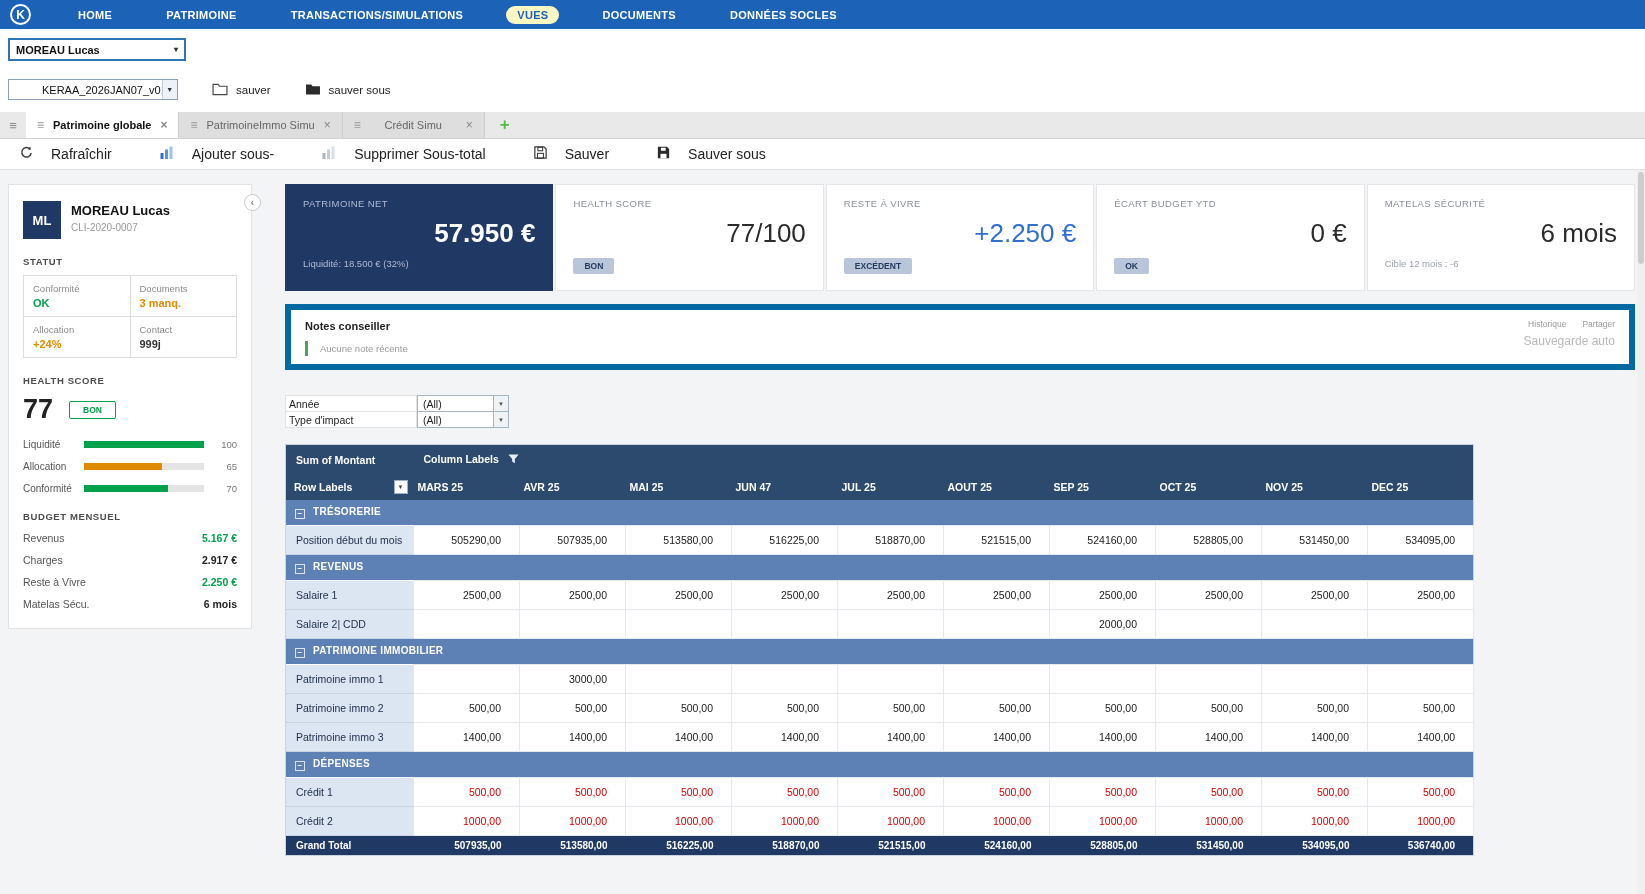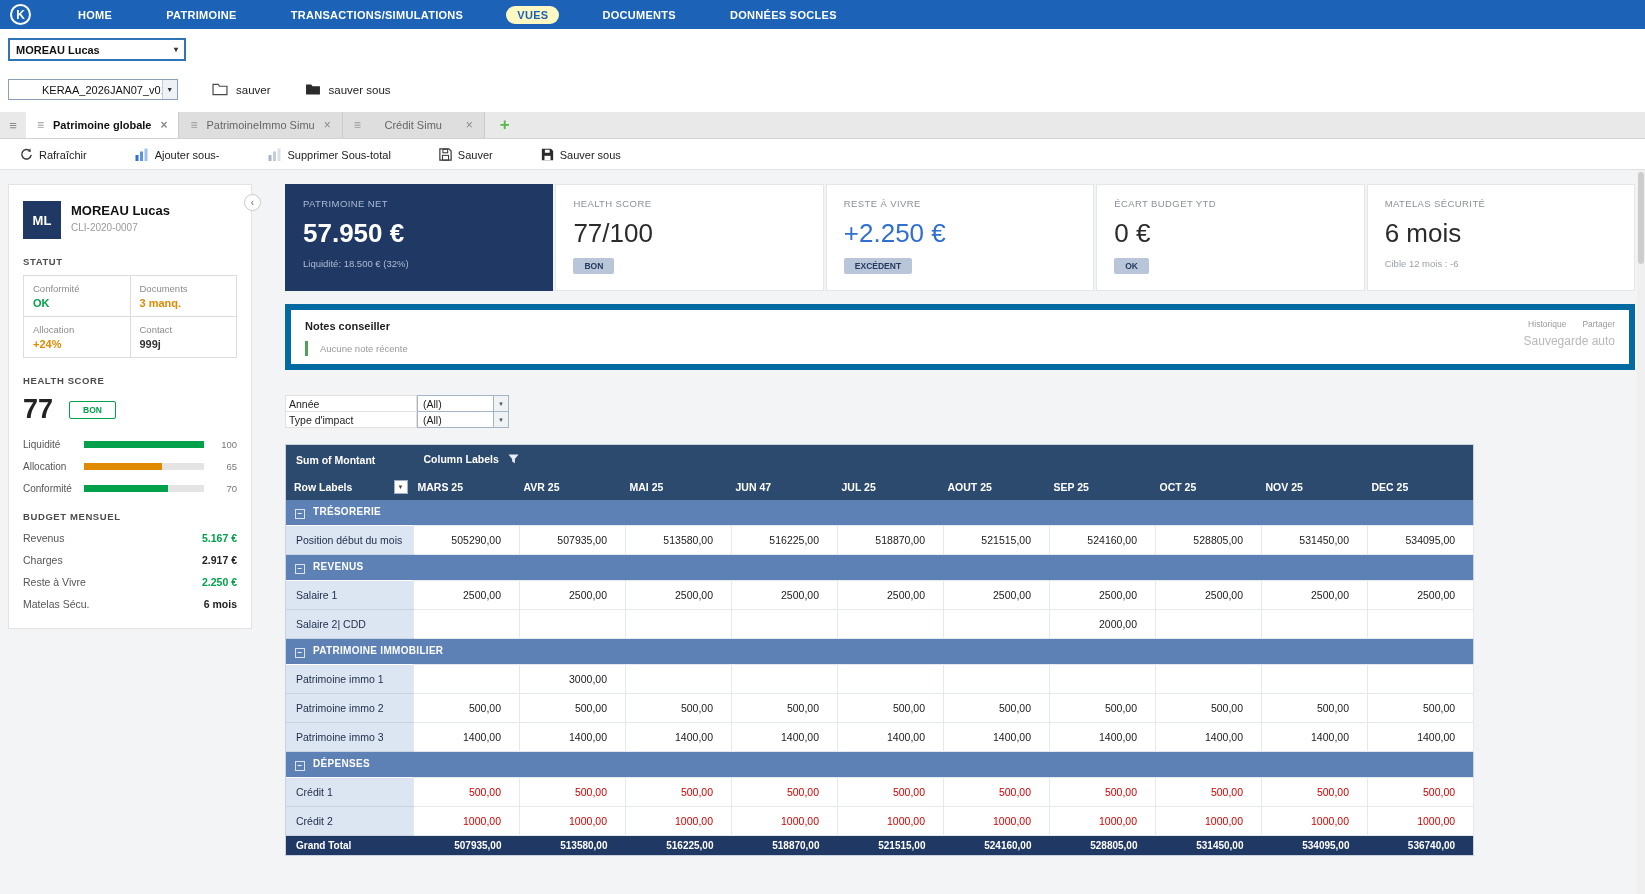--- a/index.html
+++ b/index.html
@@ -34,21 +34,21 @@
   .tab{display:flex;align-items:center;gap:9px;padding:0 11px;font-size:11px;color:#666;background:#dedede;
        border-right:1px solid #cccccc;min-width:142px;cursor:pointer;}
   .tab.active{background:#fff;color:#111;font-weight:bold;}
   .tab-label{flex:1;text-align:center;white-space:nowrap;}
   .tab-close{color:#888;font-size:12px;}
   .tab-list-icon{color:#999;font-size:12px;}
   .add-tab{color:#56b946;font-size:17px;font-weight:bold;padding:0 15px;display:flex;align-items:center;cursor:pointer;}
 
   
   .toolbar{height:31px;background:#fff;border-bottom:1px solid #e0e0e0;display:flex;align-items:center;padding-left:20px;gap:48px;}
-  .tb-btn{display:flex;align-items:flex-end;gap:6px;background:none;border:none;font-size:11px;color:#222;cursor:pointer;font-family:inherit;white-space:nowrap;}
+  .tb-btn{display:flex;align-items:flex-start;gap:18px;background:none;border:none;font-size:14px;color:#222;cursor:pointer;font-family:inherit;white-space:nowrap;}
   .tb-icon{display:flex;align-items:center;}
 
   
   .content{position:relative;height:725px;background:#f3f4f6;display:flex;align-items:flex-start;padding:14px 0 0 8px;}
   .sidebar{width:244px;background:#fff;border:1px solid #e3e3e3;padding:16px 14px 18px;flex:none;}
   .collapse-btn{position:absolute;left:244px;top:24px;width:17px;height:17px;border-radius:50%;background:#fff;
                 border:1px solid #c9c9c9;display:flex;align-items:center;justify-content:center;font-size:10px;color:#666;cursor:pointer;z-index:5;padding:0;}
   .main{flex:1;margin-left:33px;margin-right:10px;min-width:0;}
 
   
@@ -73,21 +73,21 @@
   .budget-row{display:flex;justify-content:space-between;font-size:10.5px;margin-top:10px;}
   .budget-label{color:#555;}
   .budget-value{font-weight:bold;color:#222;}
 
   
   .kpi-row{display:flex;gap:2px;}
   .kpi{flex:1;background:#fff;border:1px solid #e4e6ea;height:107px;padding:13px 17px;}
   .kpi.dark{background:#1f3864;border-color:#1f3864;}
   .kpi-title{font-size:9.5px;color:#8a8f98;letter-spacing:.4px;white-space:nowrap;}
   .kpi.dark .kpi-title{color:#aebbd4;}
-  .kpi-value{font-size:26px;color:#2b2b2b;margin-top:9px;}
+  .kpi-value{font-size:26px;color:#2b2b2b;margin-top:9px;text-align:right;}
   .kpi.dark .kpi-value{color:#fff;font-weight:bold;}
   .kpi-sub{font-size:9.5px;margin-top:9px;color:#9aa0ab;}
   .kpi.dark .kpi-sub{color:#aebbd4;}
   .kpi-badge{display:inline-block;margin-top:9px;background:#b9c5d8;color:#243a5e;font-size:8.5px;font-weight:bold;padding:3px 11px;border-radius:2px;}
 
   
   .notes{margin-top:13px;background:#fff;border:6px solid #0369a1;height:66px;padding:10px 14px;position:relative;}
   .notes-title{font-size:11px;font-weight:bold;color:#222;}
   .notes-links{position:absolute;top:9px;right:14px;font-size:8.5px;color:#999;display:flex;gap:16px;}
   .notes-links span{cursor:pointer;}

